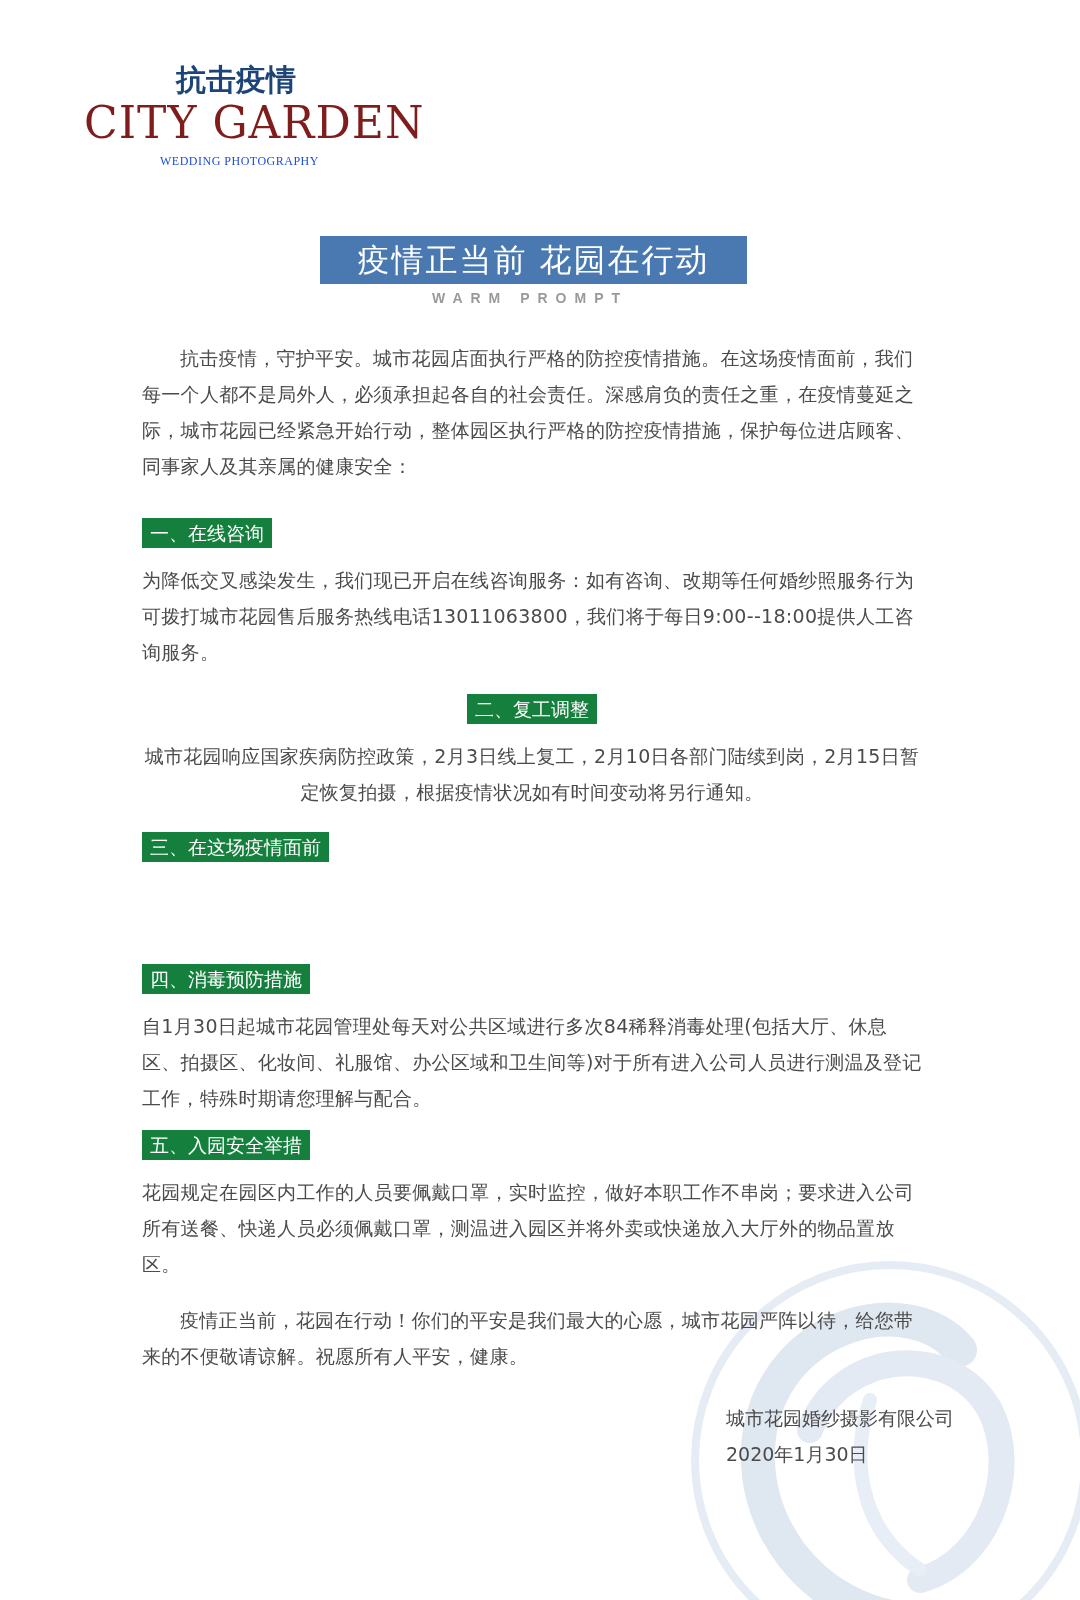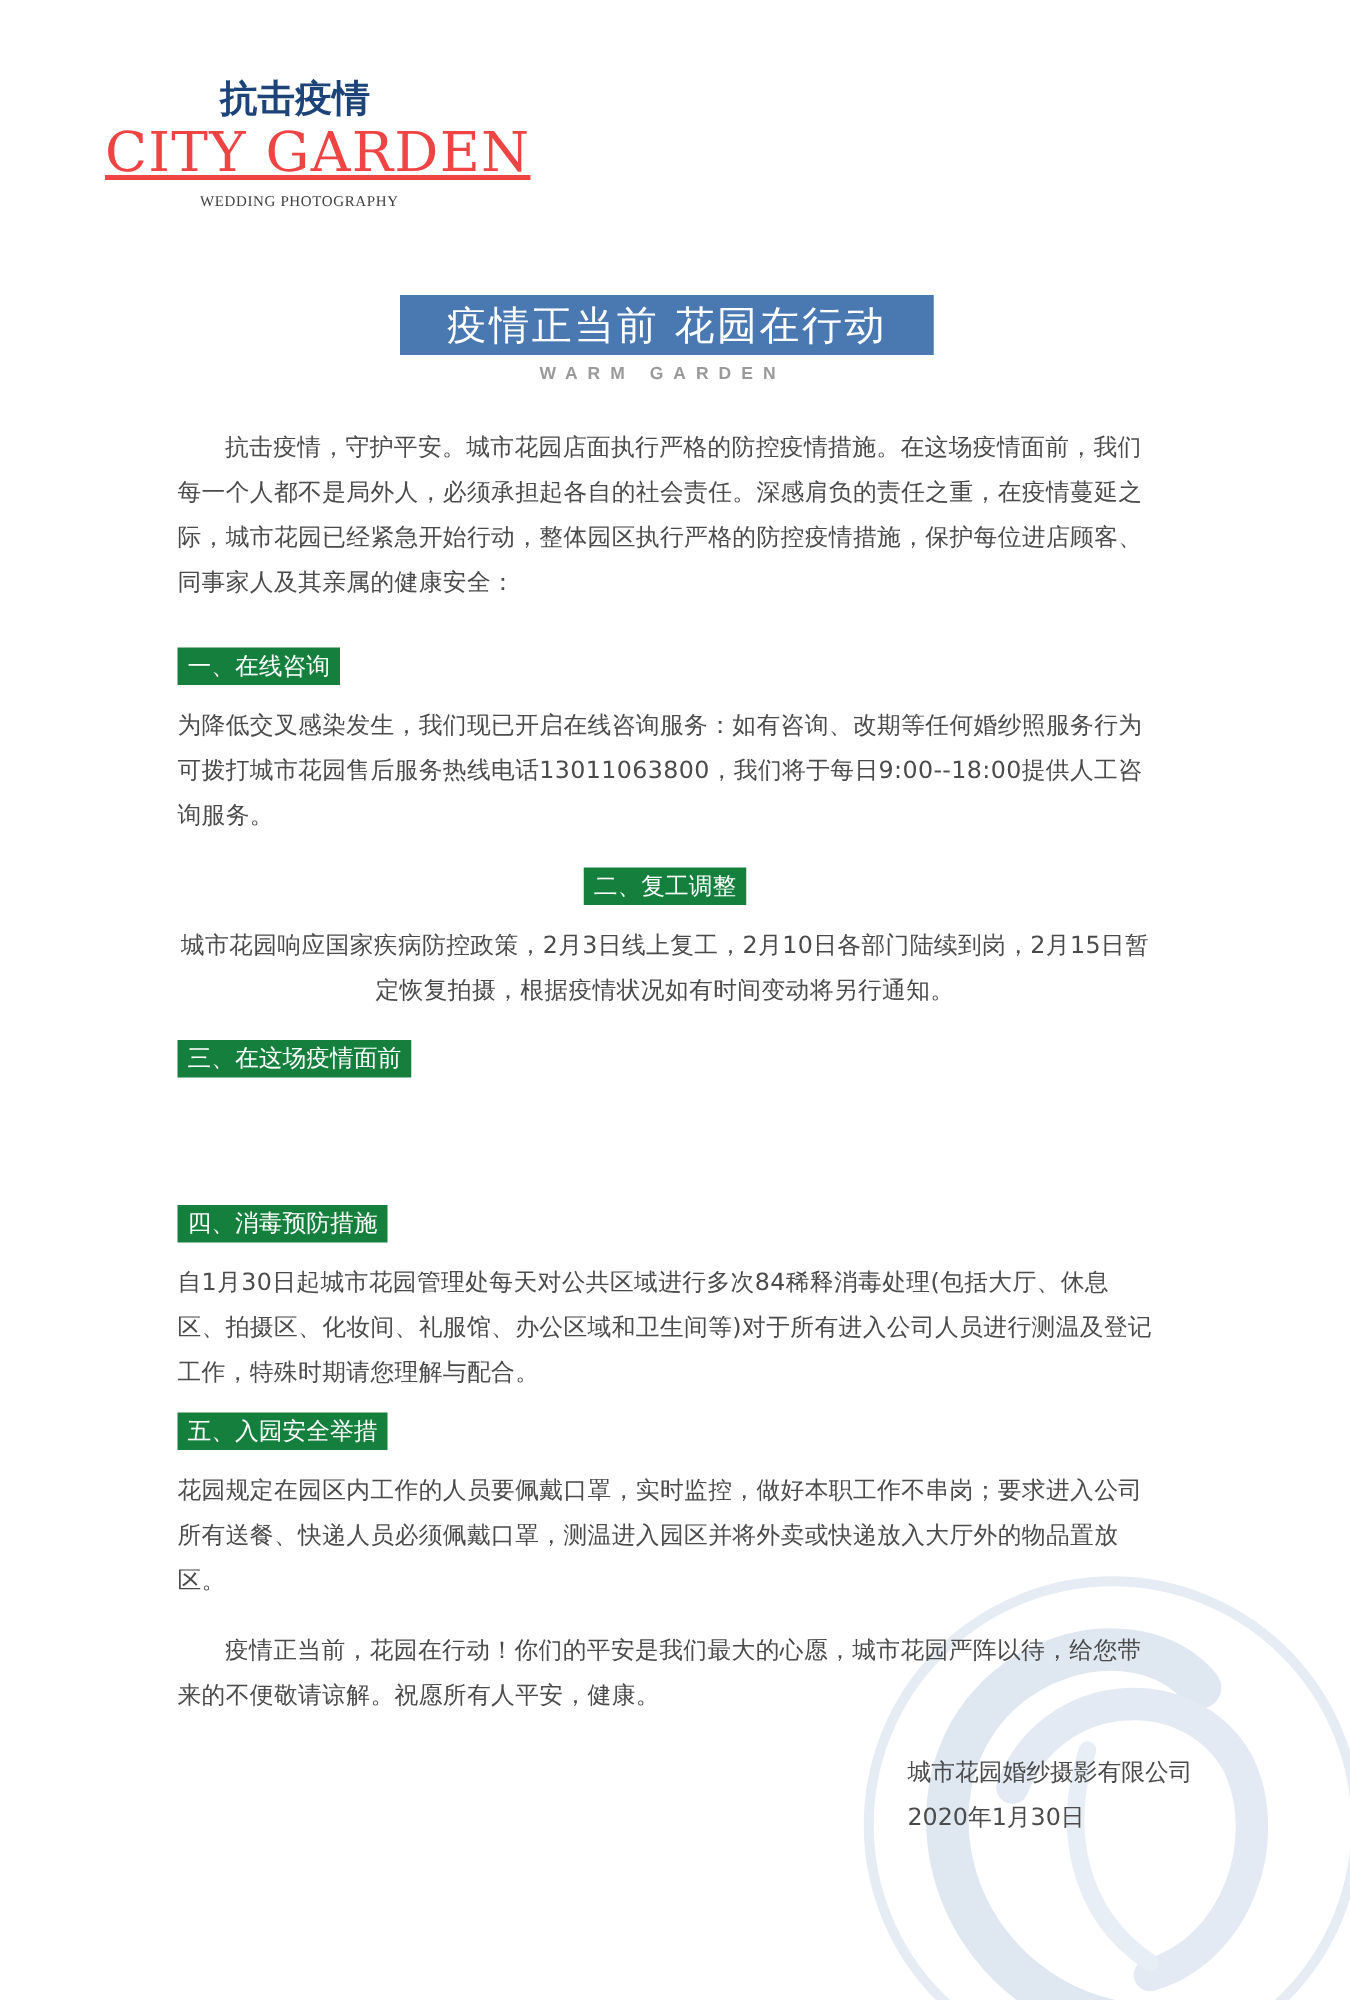--- a/index.html
+++ b/index.html
@@ -39,33 +39,32 @@
       letter-spacing: 0px;
       line-height: 36px;
       white-space: nowrap;
     }
     .logo-en {
       position: absolute;
       left: 0;
       top: 36px;
       font-family: "DejaVu Serif", "Liberation Serif", serif;
       font-size: 44px;
-      color: #ef4444;
+      color: #7f1d1d;
       letter-spacing: 1px;
       line-height: 50px;
       white-space: nowrap;
-      text-decoration: underline;
     }
     .logo-sub {
       position: absolute;
       left: 76px;
       top: 92px;
       font-family: "Liberation Serif", serif;
       font-size: 12px;
-      color: #404040;
+      color: #1d4ed8;
       letter-spacing: 0.5px;
       white-space: nowrap;
     }
     .title-bar {
       position: absolute;
       left: 320px;
       top: 236px;
       width: 427px;
       height: 48px;
       background: #4a79b1;
@@ -132,21 +131,21 @@
   <path d="M210 170 C 190 230, 200 300, 260 340" fill="none" stroke="#e8eef5" stroke-width="14" stroke-linecap="round"></path>
 </svg>
 
 <div class="logo">
   <div class="logo-cn">抗击疫情</div>
   <div class="logo-en">CITY GARDEN</div>
   <div class="logo-sub">WEDDING PHOTOGRAPHY</div>
 </div>
 
 <div class="title-bar">疫情正当前 花园在行动</div>
-<div class="title-sub">WARM GARDEN</div>
+<div class="title-sub">WARM PROMPT</div>
 
 <div class="content" style="top: 340px;">
   <p class="para indent">抗击疫情，守护平安。城市花园店面执行严格的防控疫情措施。在这场疫情面前，我们每一个人都不是局外人，必须承担起各自的社会责任。深感肩负的责任之重，在疫情蔓延之际，城市花园已经紧急开始行动，整体园区执行严格的防控疫情措施，保护每位进店顾客、同事家人及其亲属的健康安全：</p>
 </div>
 
 <div class="content" style="top: 518px;">
   <div class="section-label">一、在线咨询</div>
   <p class="para" style="margin-top: 14px;">为降低交叉感染发生，我们现已开启在线咨询服务：如有咨询、改期等任何婚纱照服务行为可拨打城市花园售后服务热线电话13011063800，我们将于每日9:00--18:00提供人工咨询服务。</p>
 </div>
 

